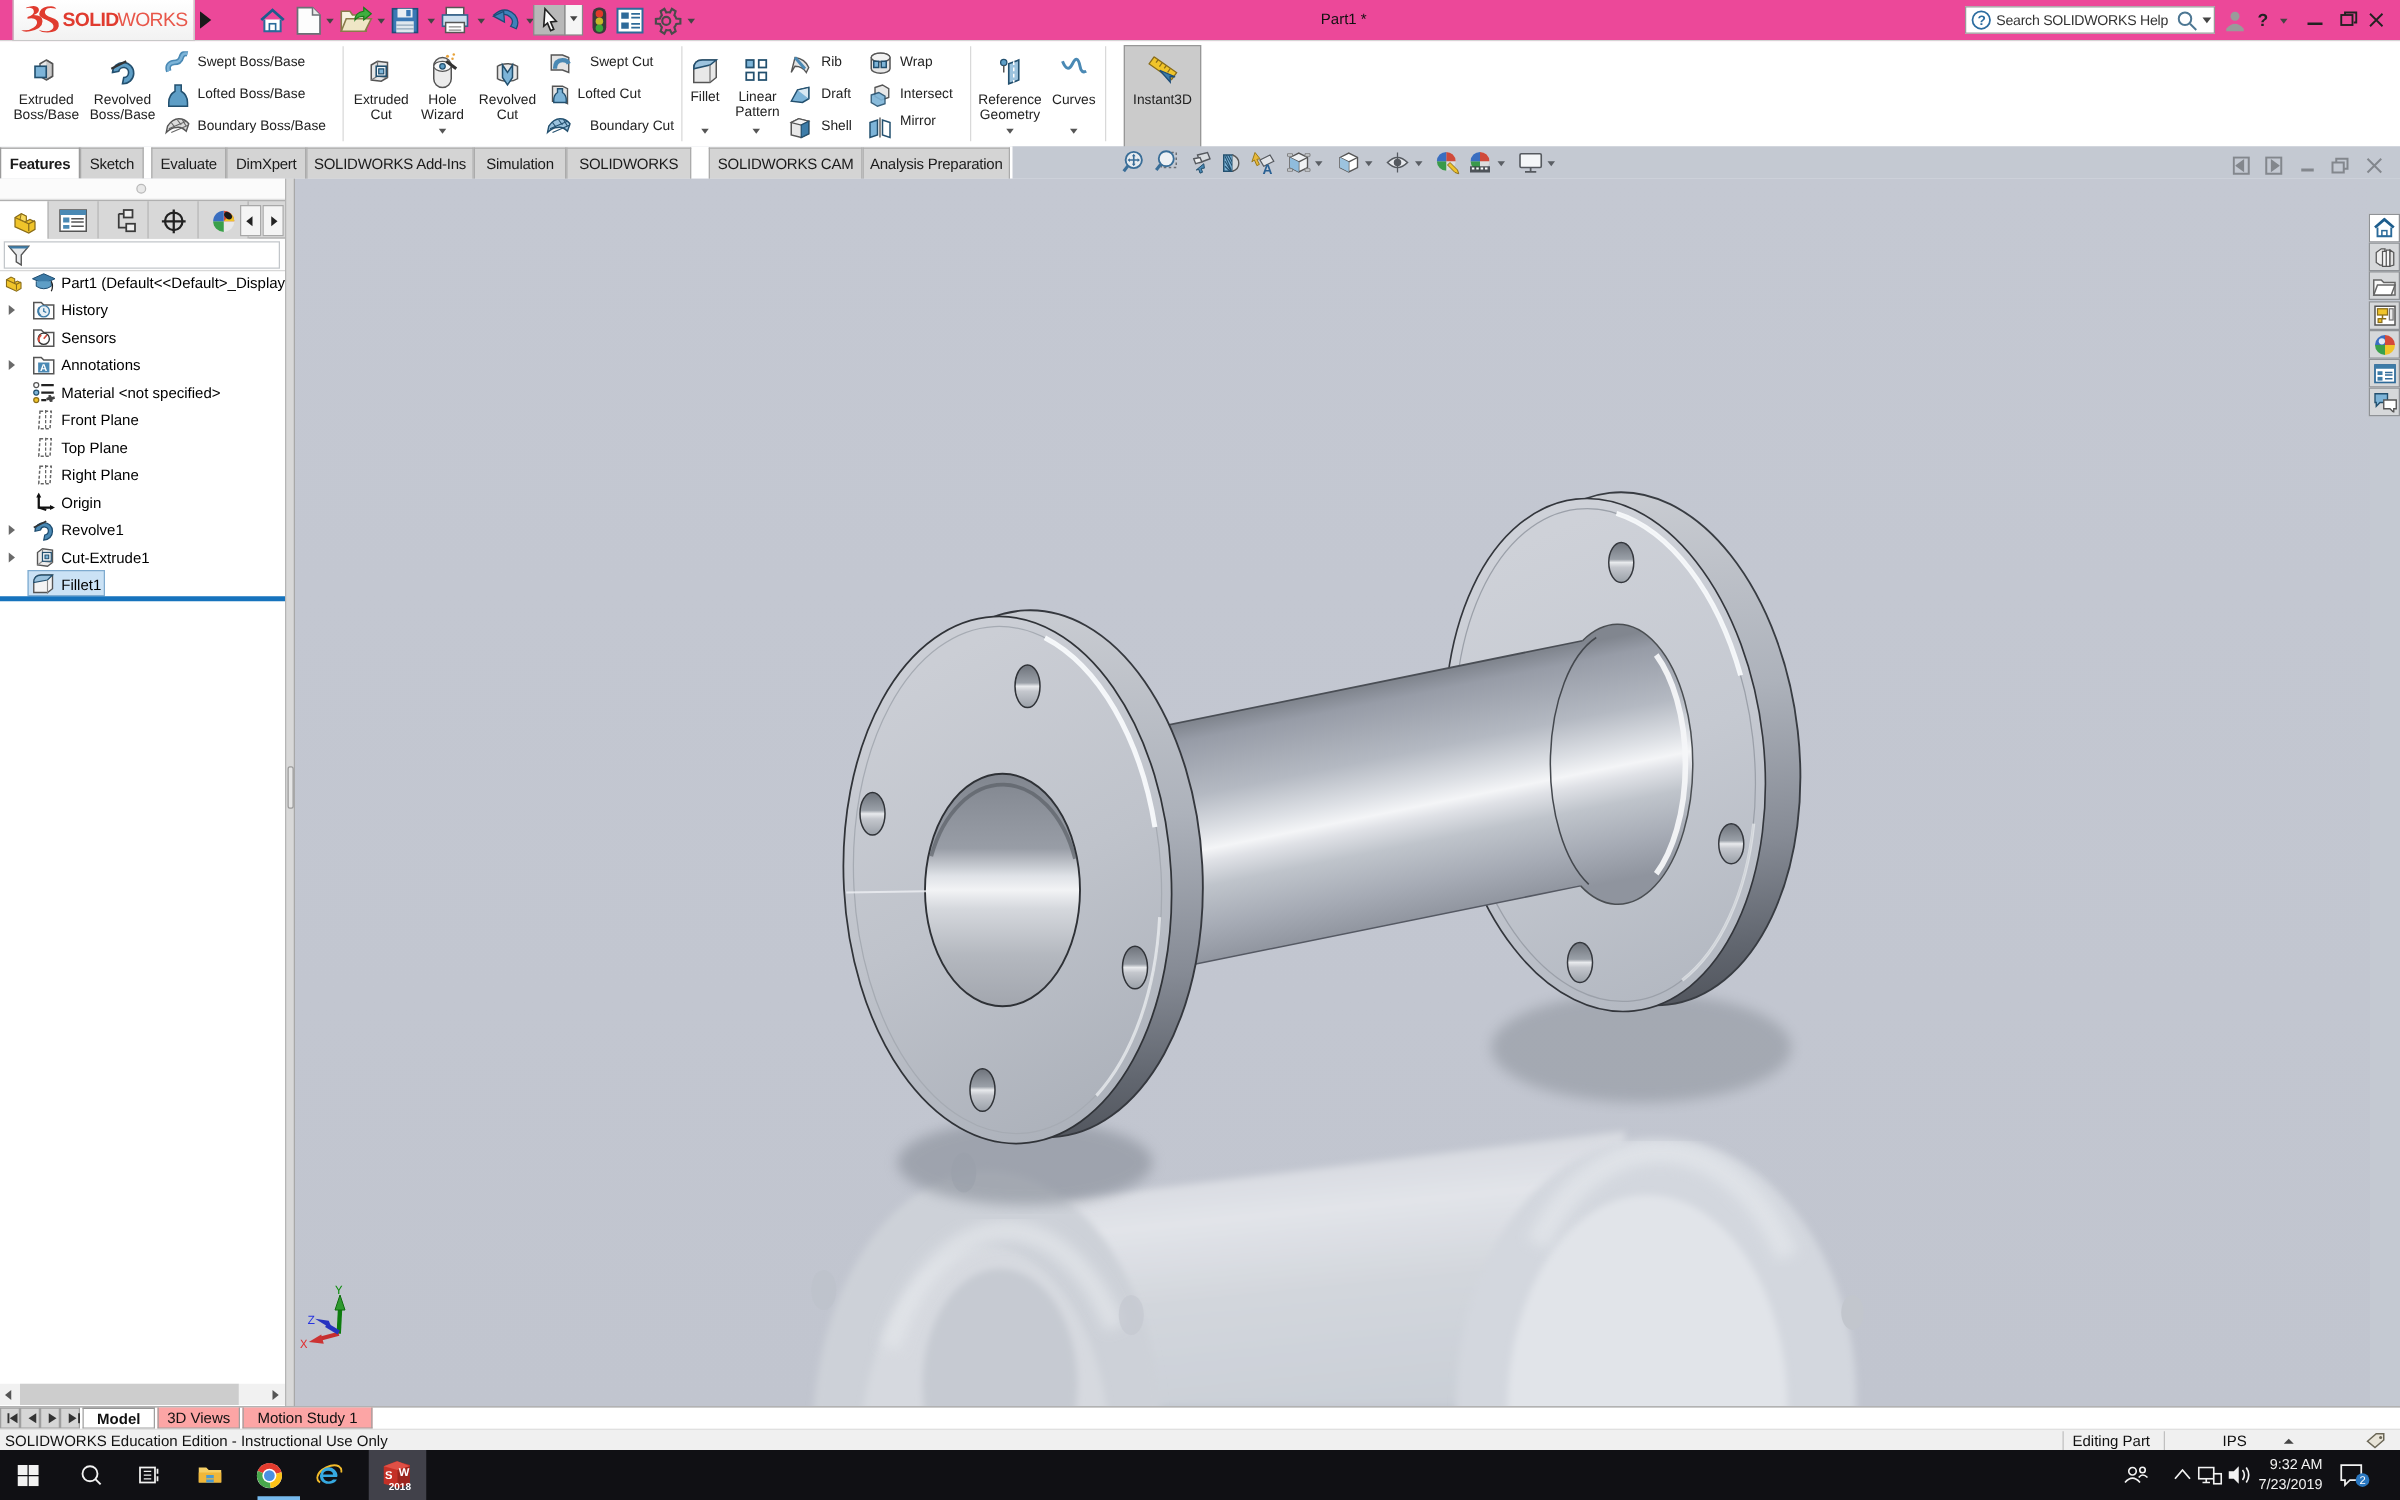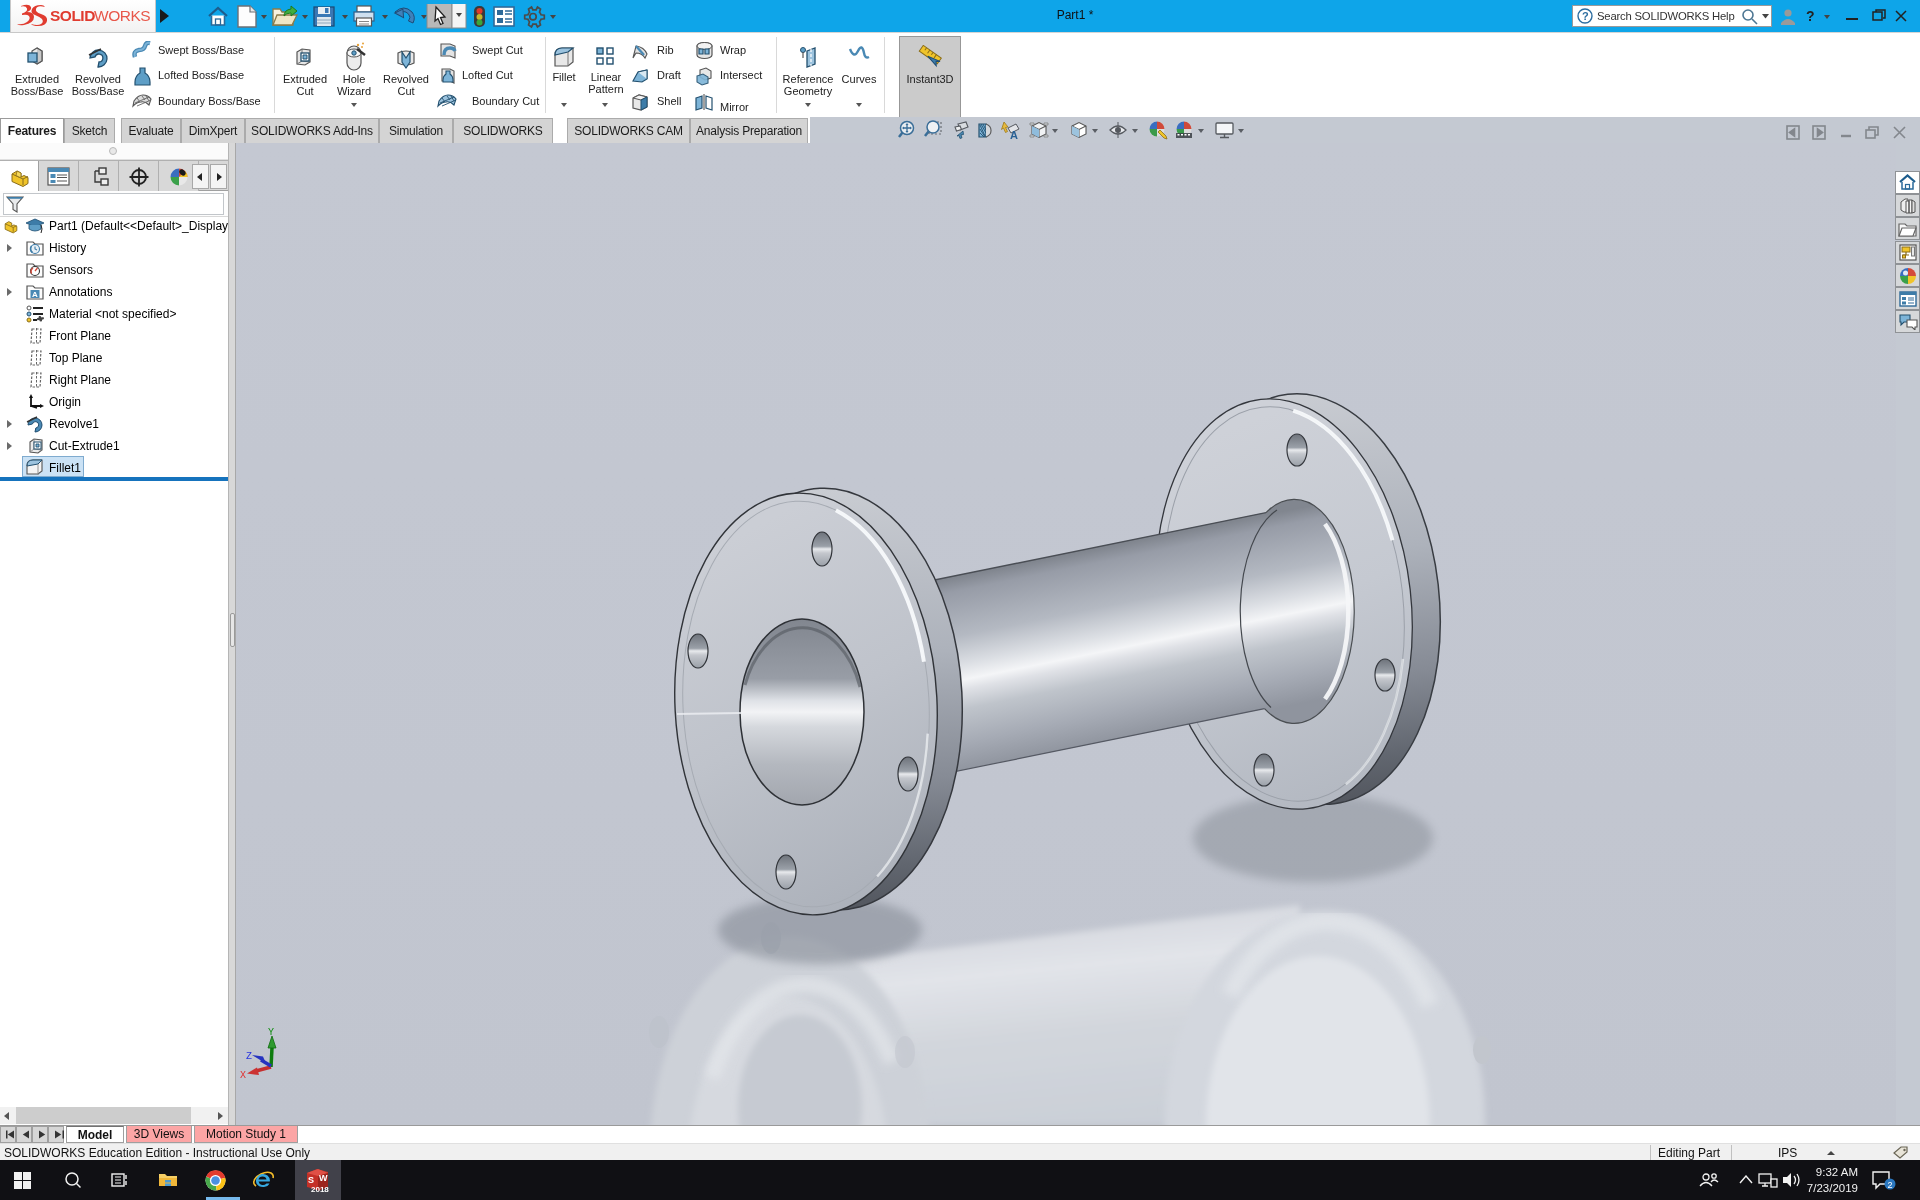--- a/index.html
+++ b/index.html
@@ -1,20 +1,20 @@
 <!DOCTYPE html>
 <html><head>
 <meta charset="utf-8">
 <style>
 * { margin:0; padding:0; box-sizing:border-box; }
 html,body { width:1920px; height:1200px; overflow:hidden; font-family:"Liberation Sans", sans-serif; }
 body { position:relative; background:#fff; }
 .abs { position:absolute; }
 
-#titlebar { position:absolute; left:0; top:0; width:1920px; height:33px; background:#0ea5e9; border-bottom:1px solid #d5d5d5; }
+#titlebar { position:absolute; left:0; top:0; width:1920px; height:33px; background:#ec4899; border-bottom:1px solid #d5d5d5; }
 #logobox { position:absolute; left:10px; top:0px; width:146px; height:33px; background:linear-gradient(180deg,#ffffff,#f2f2f2); border:1px solid #c8c8c8; border-top:none; }
 #parttitle { position:absolute; left:1020px; top:8px; width:110px; text-align:center; font-size:12px; color:#111; }
 #searchbox { position:absolute; left:1572px; top:5px; width:200px; height:22px; background:#fff; border:1px solid #9a9a9a; font-size:12px; color:#444; }
 
 #ribbon { position:absolute; left:0; top:33px; width:1920px; height:84px; background:#fff; }
 .rsep { position:absolute; top:4px; height:76px; width:1px; background:#d9d9d9; }
 .rbig { position:absolute; top:0; text-align:center; font-size:11px; color:#222; line-height:12px; }
 .rsmall { position:absolute; font-size:11px; color:#222; white-space:nowrap; }
 .caret { position:absolute; width:0; height:0; border-left:3px solid transparent; border-right:3px solid transparent; border-top:4px solid #555; }
 
@@ -254,21 +254,21 @@
         </g>
       </svg>
     <div>Linear<br>Pattern</div>
   </div>
   <div class="caret" style="left:602px;top:70px"></div>
   <div class="rsmall" style="left:657px;top:11px">Rib</div>
   <div class="rsmall" style="left:657px;top:36px">Draft</div>
   <div class="rsmall" style="left:657px;top:62px">Shell</div>
   <div class="rsmall" style="left:720px;top:11px">Wrap</div>
   <div class="rsmall" style="left:720px;top:36px">Intersect</div>
-  <div class="rsmall" style="left:720px;top:68px">Mirror</div>
+  <div class="rsmall" style="left:720px;top:58px">Mirror</div>
   <svg class="abs" style="left:630px;top:8px" width="20" height="20" viewBox="0 0 20 20">
       <path d="M3 17 l3 -12 q8 1 11 8 l-2 4 q-3 -5 -9 -5 z" fill="#e2e2e2" stroke="#555" stroke-width="1.1"></path>
       <path d="M6 5 l8 9" stroke="#4a89b4" stroke-width="2.4"></path>
     </svg>
   <svg class="abs" style="left:630px;top:33px" width="20" height="20" viewBox="0 0 20 20">
       <path d="M3 15 l5 -9 l9 -2 l0 9 l-5 3 z" fill="#7db4d8" stroke="#23506f" stroke-width="1.2"></path>
       <path d="M8 6 l9 -2 l0 9" fill="#d8e8f2" stroke="#23506f" stroke-width="1"></path>
     </svg>
   <svg class="abs" style="left:630px;top:59px" width="20" height="20" viewBox="0 0 20 20">
       <path d="M3 6 l6 -3 l8 2 v10 l-6 3 l-8 -2 z" fill="#e8e8e8" stroke="#555" stroke-width="1.2"></path>

